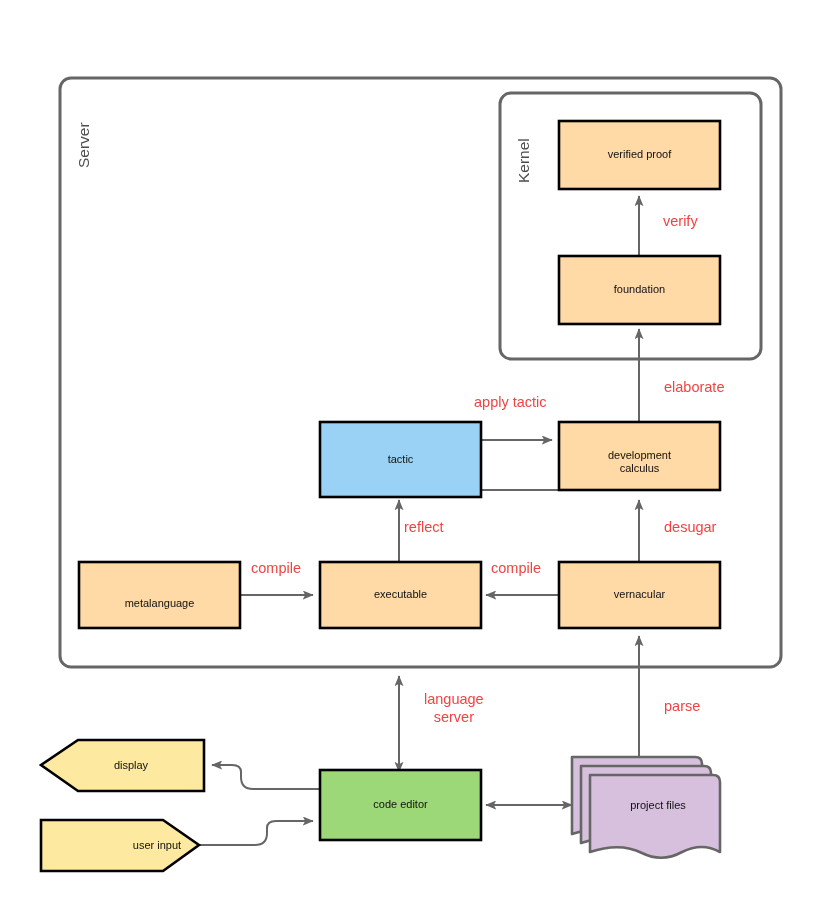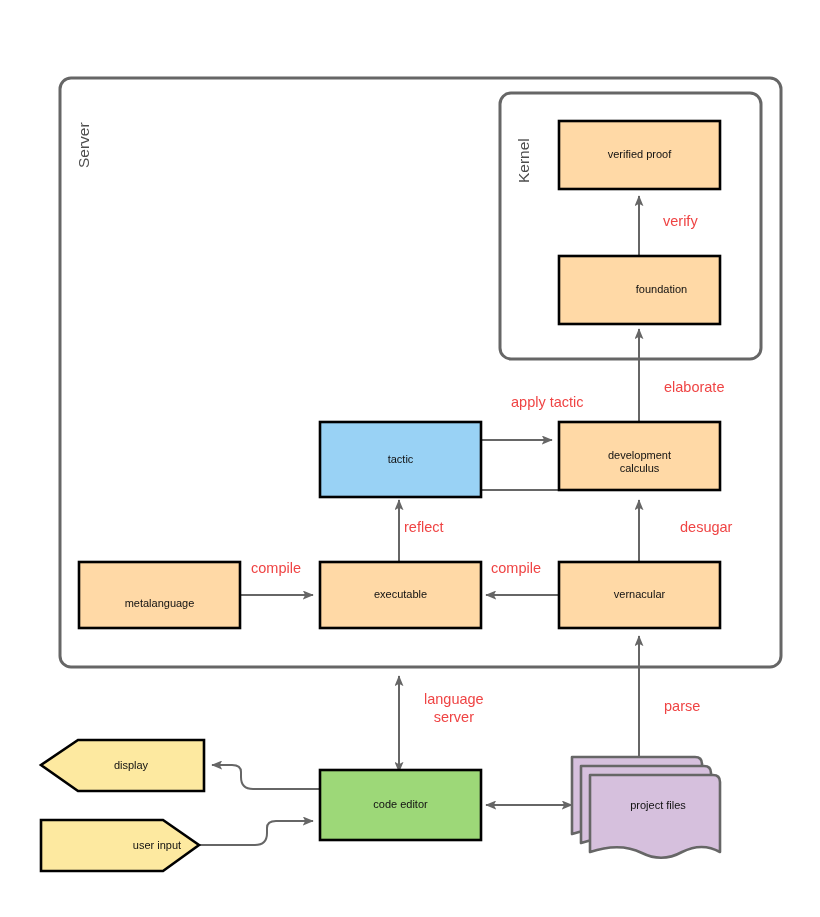--- a/index.html
+++ b/index.html
@@ -174,21 +174,21 @@
       <path d="M590,775 L713,775 Q720,775 720,782 L720,852
                Q702,842 682,852 Q662,863 642,853 Q620,842 590,852 Z" fill="#d6c0dd" stroke="#666666" stroke-width="2.6" stroke-linejoin="round"></path>
     </g>
   </svg>
 
   <div class="lbl group-lbl" style="left:75px; top:105px; height:80px;">Server</div>
   <div class="lbl group-lbl" style="left:515px; top:122px; height:78px;">Kernel</div>
 
   <div class="lbl node-lbl ctr" style="left:559px; top:121px; width:161px; height:68px;">verified proof</div>
 
-  <div class="lbl node-lbl ctr" style="left:559px; top:256px; width:161px; height:68px;padding-left:22px;">foundation</div>
+  <div class="lbl node-lbl ctr" style="left:559px; top:256px; width:161px; height:68px;">foundation</div>
 
   <div class="lbl node-lbl ctr" style="left:559px; top:422px; width:161px; height:80px;">development
 calculus</div>
 
   <div class="lbl node-lbl ctr" style="left:320px; top:422px; width:161px; height:75px;">tactic</div>
 
   <div class="lbl node-lbl ctr" style="left:79px; top:562px; width:161px; height:84px;border-radius:26px;">metalanguage</div>
 
   <div class="lbl node-lbl ctr" style="left:320px; top:562px; width:161px; height:66px;">executable</div>
 
@@ -199,25 +199,25 @@
   <div class="lbl node-lbl ctr" style="left:41px; top:820px; width:136px; height:51px;margin-left:48px;">user input</div>
 
   <div class="lbl node-lbl ctr" style="left:320px; top:770px; width:161px; height:70px;">code editor</div>
 
   <div class="lbl node-lbl ctr" style="left:596px; top:775px; width:124px; height:62px;">project files</div>
 
   <div class="lbl edge-lbl" style="left:663px; top:213px;">verify</div>
 
   <div class="lbl edge-lbl" style="left:664px; top:379px;">elaborate</div>
 
-  <div class="lbl edge-lbl" style="left:474px; top:394px;margin-left:37px;">apply tactic</div>
+  <div class="lbl edge-lbl" style="left:474px; top:394px;">apply tactic</div>
 
   <div class="lbl edge-lbl" style="left:404px; top:519px;">reflect</div>
 
-  <div class="lbl edge-lbl" style="left:664px; top:519px;margin-left:16px;">desugar</div>
+  <div class="lbl edge-lbl" style="left:664px; top:519px;">desugar</div>
 
   <div class="lbl edge-lbl" style="left:251px; top:560px;">compile</div>
 
   <div class="lbl edge-lbl" style="left:491px; top:560px;">compile</div>
 
   <div class="lbl edge-lbl" style="left:424px; top:691px; text-align:center;">language
 server</div>
 
   <div class="lbl edge-lbl" style="left:664px; top:698px;">parse</div>
 

